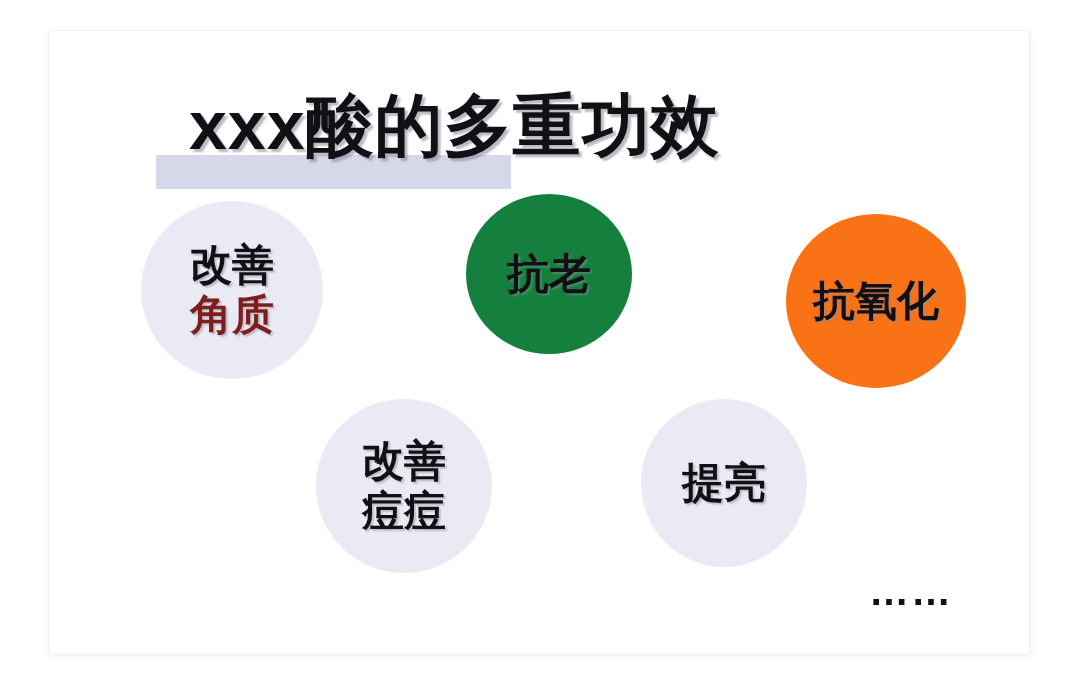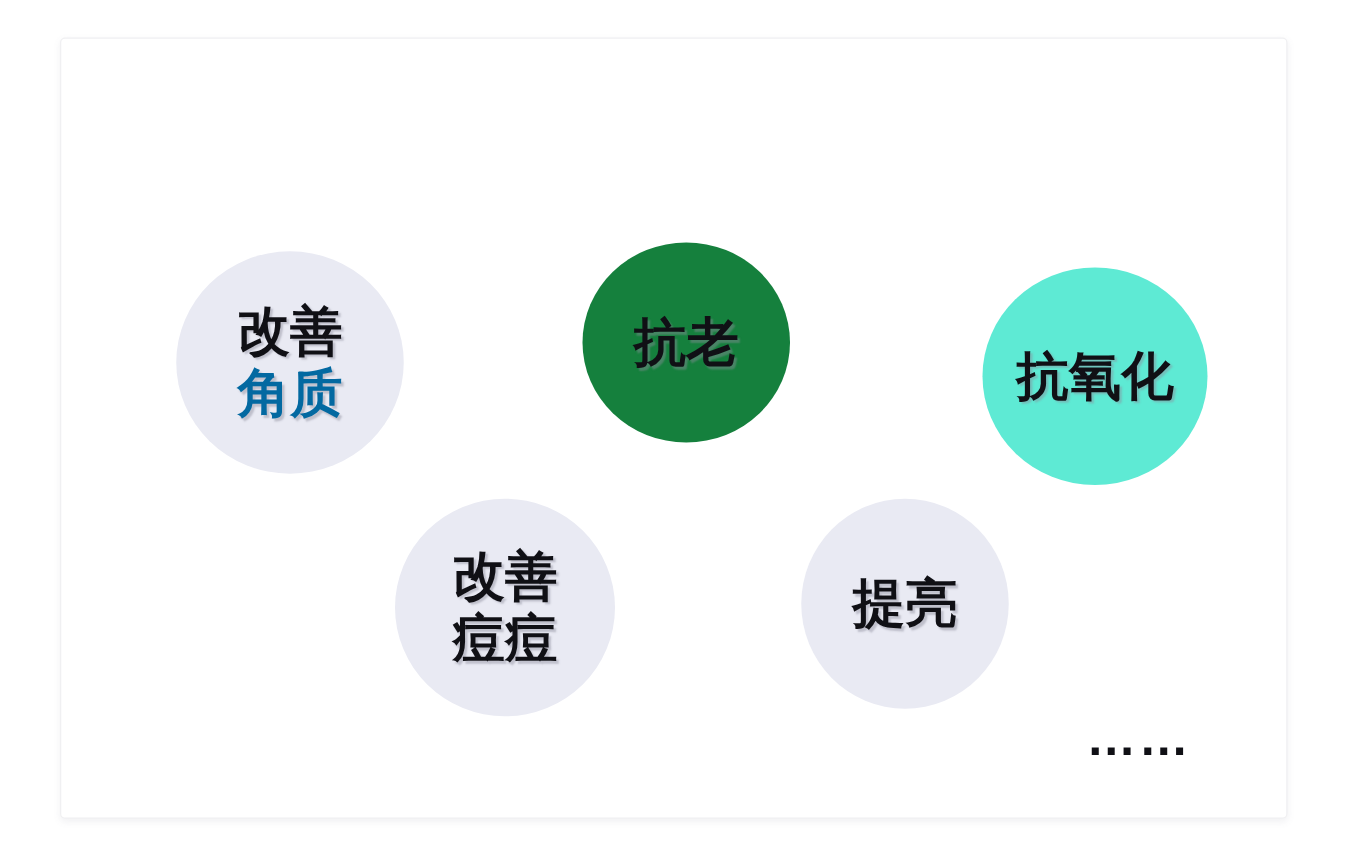--- a/index.html
+++ b/index.html
@@ -114,31 +114,35 @@
     line-height: 1;
   }
 </style>
 </head>
 <body>
 
 <div id="stage">
 
   <div id="card">
 
+    <div id="title-block">
+      <div id="title-highlight" style="background: rgb(214, 216, 234);"></div>
+      <div id="title-text" style="color: rgb(16, 16, 21);">xxx酸的多重功效</div>
+    </div>
 
     <div class="bubble" id="bubble-jiaozhi" style="background: rgb(233, 234, 243);">
       <span class="bubble-label" style="color: rgb(16, 16, 21);">改善</span>
-      <span class="bubble-label" style="color: #0369a1;">角质</span>
+      <span class="bubble-label" style="color: #7f1d1d;">角质</span>
     </div>
 
     <div class="bubble" id="bubble-kanglao" style="background: #15803d;">
       <span class="bubble-label" style="color: rgb(16, 16, 21);">抗老</span>
     </div>
 
-    <div class="bubble" id="bubble-kangyang" style="background: #5eead4;">
+    <div class="bubble" id="bubble-kangyang" style="background: #f97316;">
       <span class="bubble-label overflow" style="color: rgb(16, 16, 21);">抗氧化</span>
     </div>
 
     <div class="bubble" id="bubble-doudou" style="background: rgb(233, 234, 243);">
       <span class="bubble-label" style="color: rgb(16, 16, 21);">改善</span>
       <span class="bubble-label" style="color: rgb(16, 16, 21);">痘痘</span>
     </div>
 
     <div class="bubble" id="bubble-fuse" style="background: rgb(233, 234, 243);">
       <span class="bubble-label" style="color: rgb(16, 16, 21);">提亮</span>

